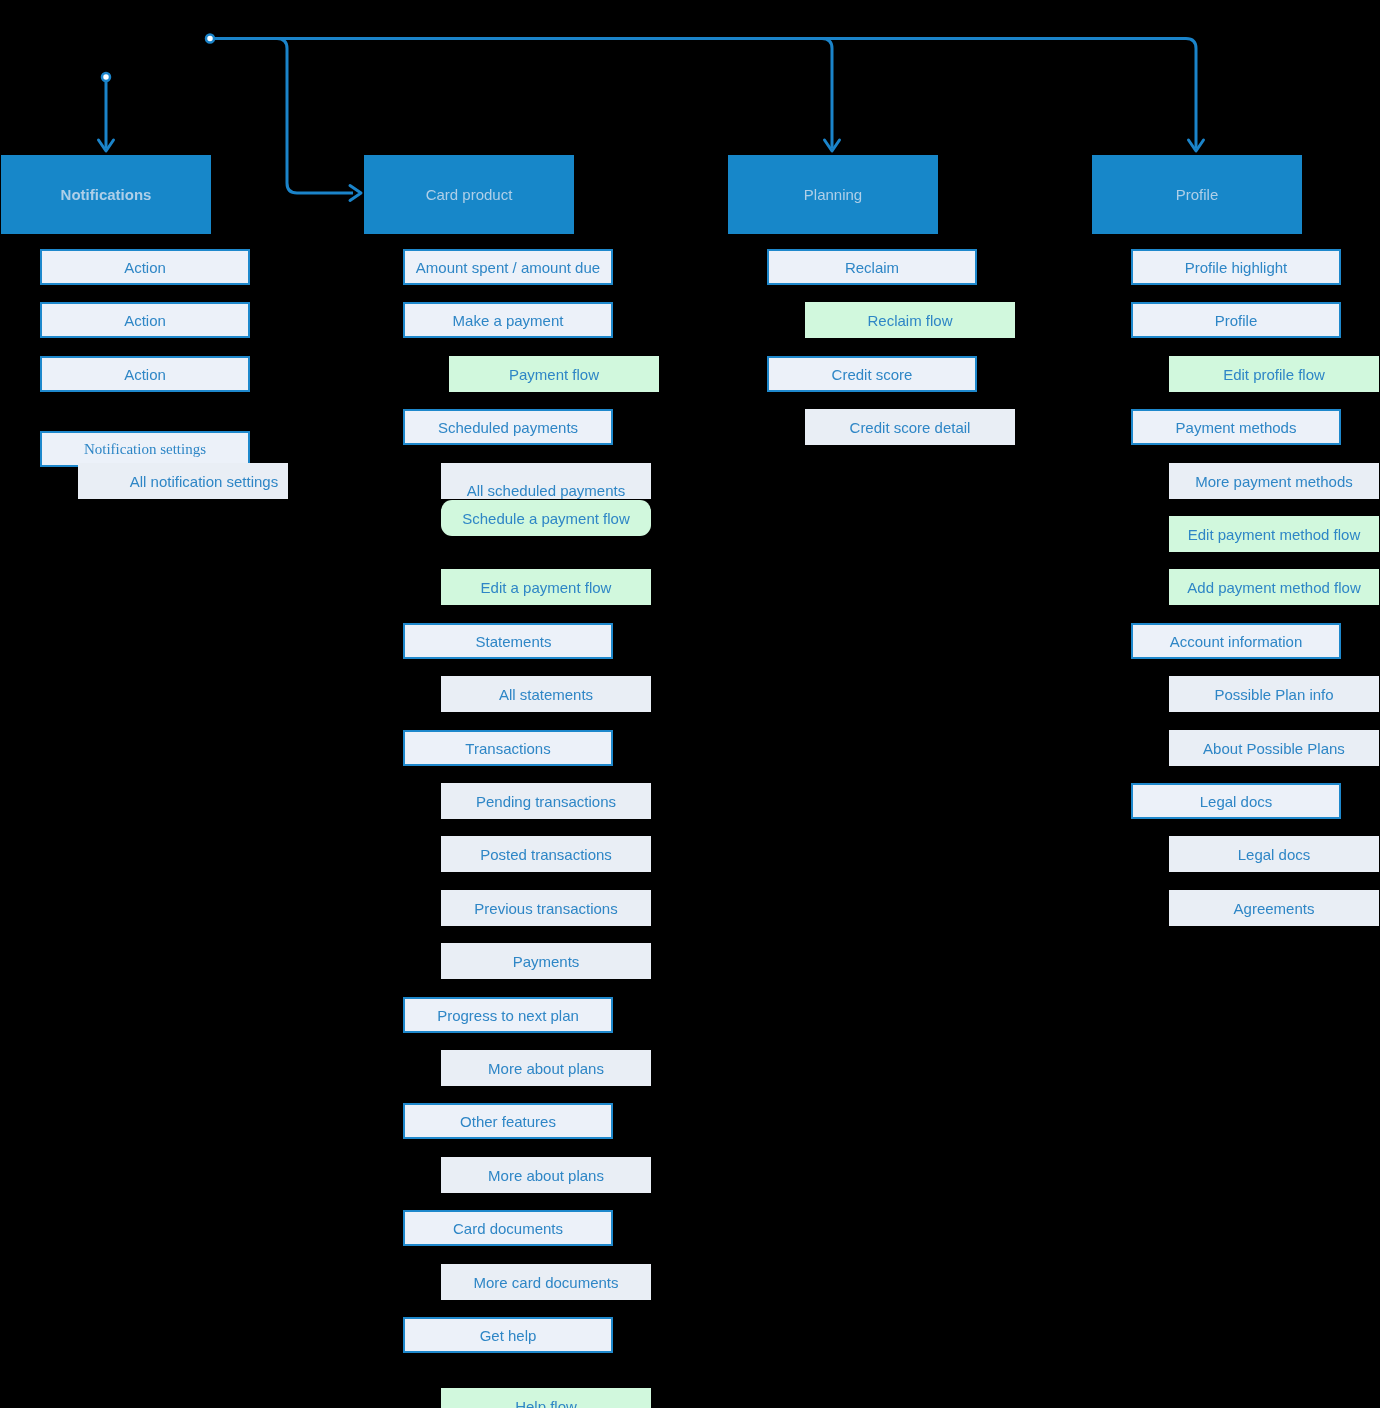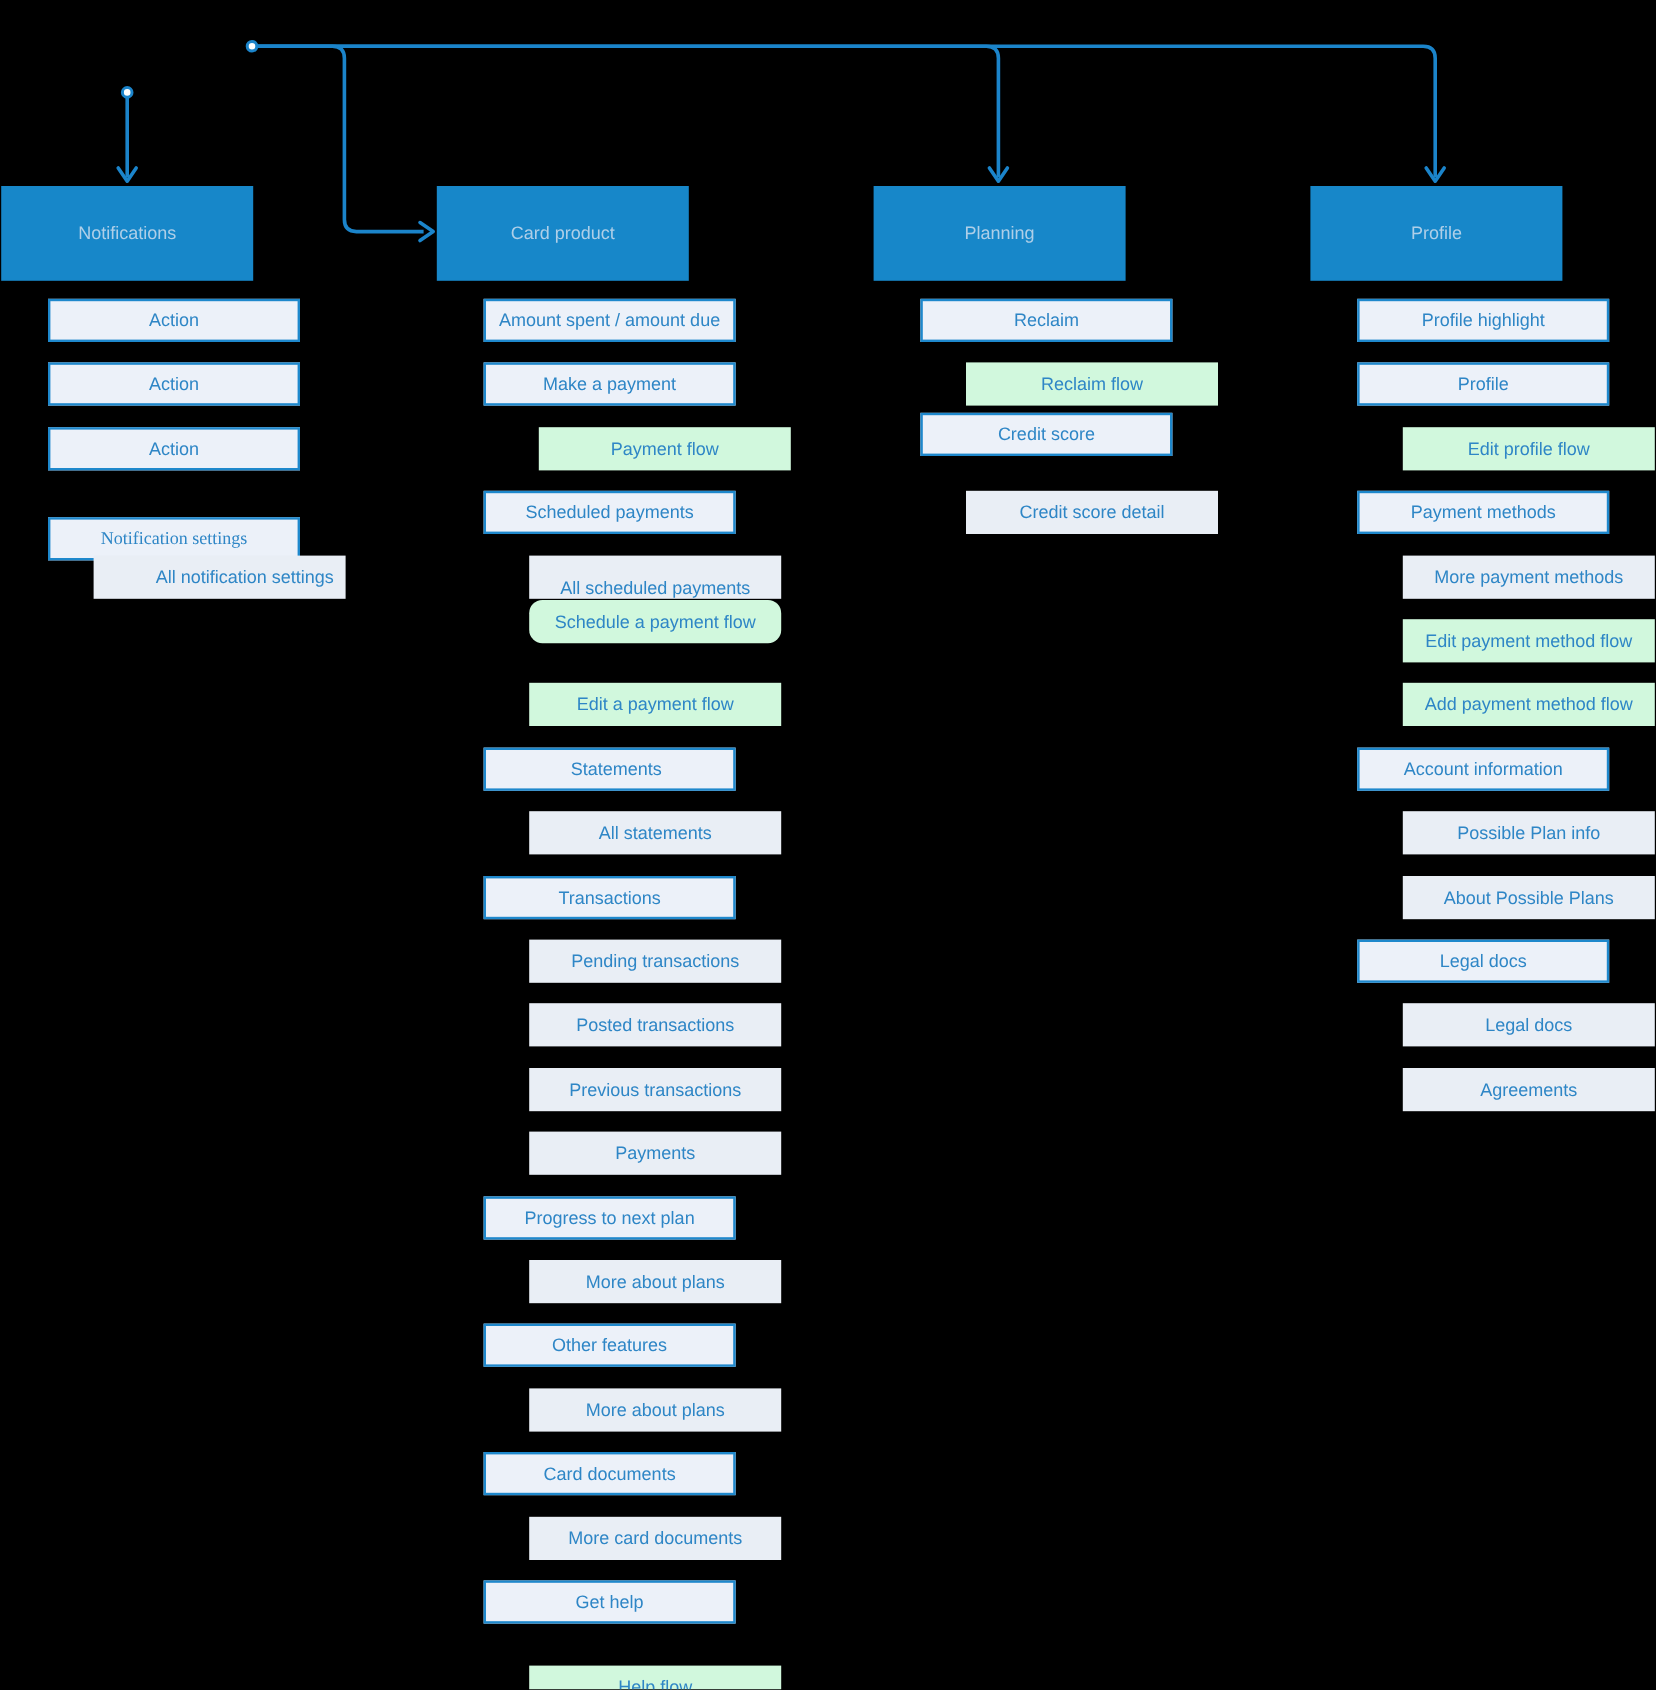--- a/index.html
+++ b/index.html
@@ -56,21 +56,21 @@
 
     <path class="corner" d="M 210 38.5 L 1186 38.5 Q 1196 38.5 1196 48.5 L 1196 148"></path>
     <path class="chevron" d="M 1188.5 140 L 1196 151 L 1203.5 140"></path>
 
     <circle cx="210" cy="38.5" r="4"></circle>
     <circle cx="106" cy="77" r="4"></circle>
   </svg>
 
 
   <div id="nodes">
-      <div class="hdr" style="left: 1px; top: 155px;">
+      <div class="hdr" style="left: 1px; top: 155px; font-weight: bold;">
         <span>Notifications</span>
       </div>
       <div class="node bordered" style="left: 40px; top: 249px;">
         <span>Action</span>
       </div>
       <div class="node bordered" style="left: 40px; top: 302px;">
         <span>Action</span>
       </div>
       <div class="node bordered" style="left: 40px; top: 356px;">
         <span>Action</span>
@@ -152,21 +152,21 @@
       </div>
       <div class="hdr" style="left: 728px; top: 155px;">
         <span>Planning</span>
       </div>
       <div class="node bordered" style="left: 767px; top: 249px;">
         <span>Reclaim</span>
       </div>
       <div class="node flow" style="left: 805px; top: 302px;">
         <span>Reclaim flow</span>
       </div>
-      <div class="node bordered" style="left: 767px; top: 344px;">
+      <div class="node bordered" style="left: 767px; top: 356px;">
         <span>Credit score</span>
       </div>
       <div class="node plain" style="left: 805px; top: 409px;">
         <span>Credit score detail</span>
       </div>
       <div class="hdr" style="left: 1092px; top: 155px;">
         <span>Profile</span>
       </div>
       <div class="node bordered" style="left: 1131px; top: 249px;">
         <span>Profile highlight</span>

